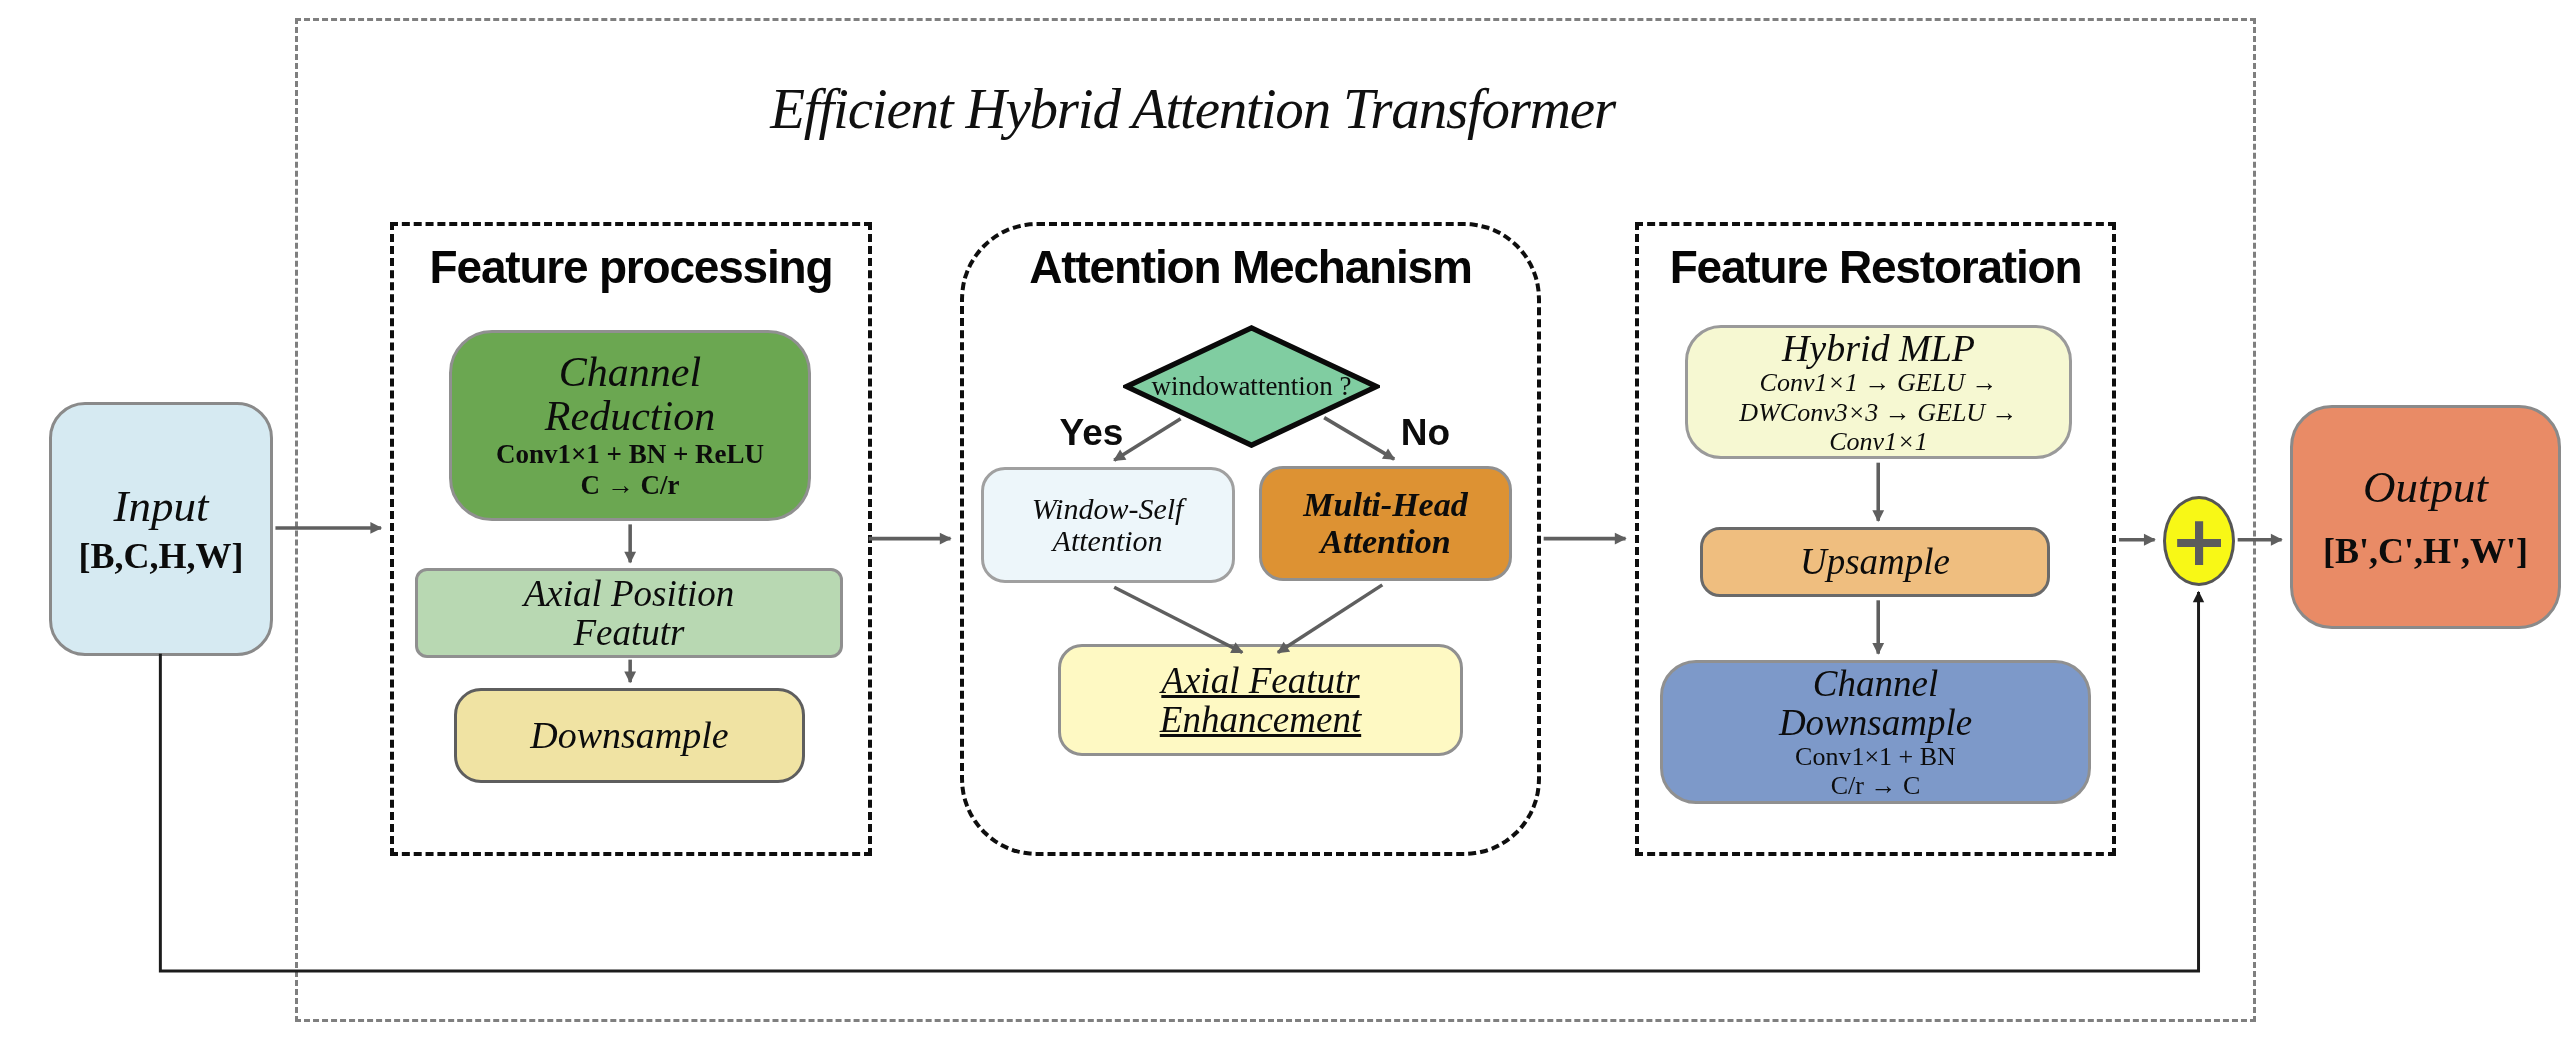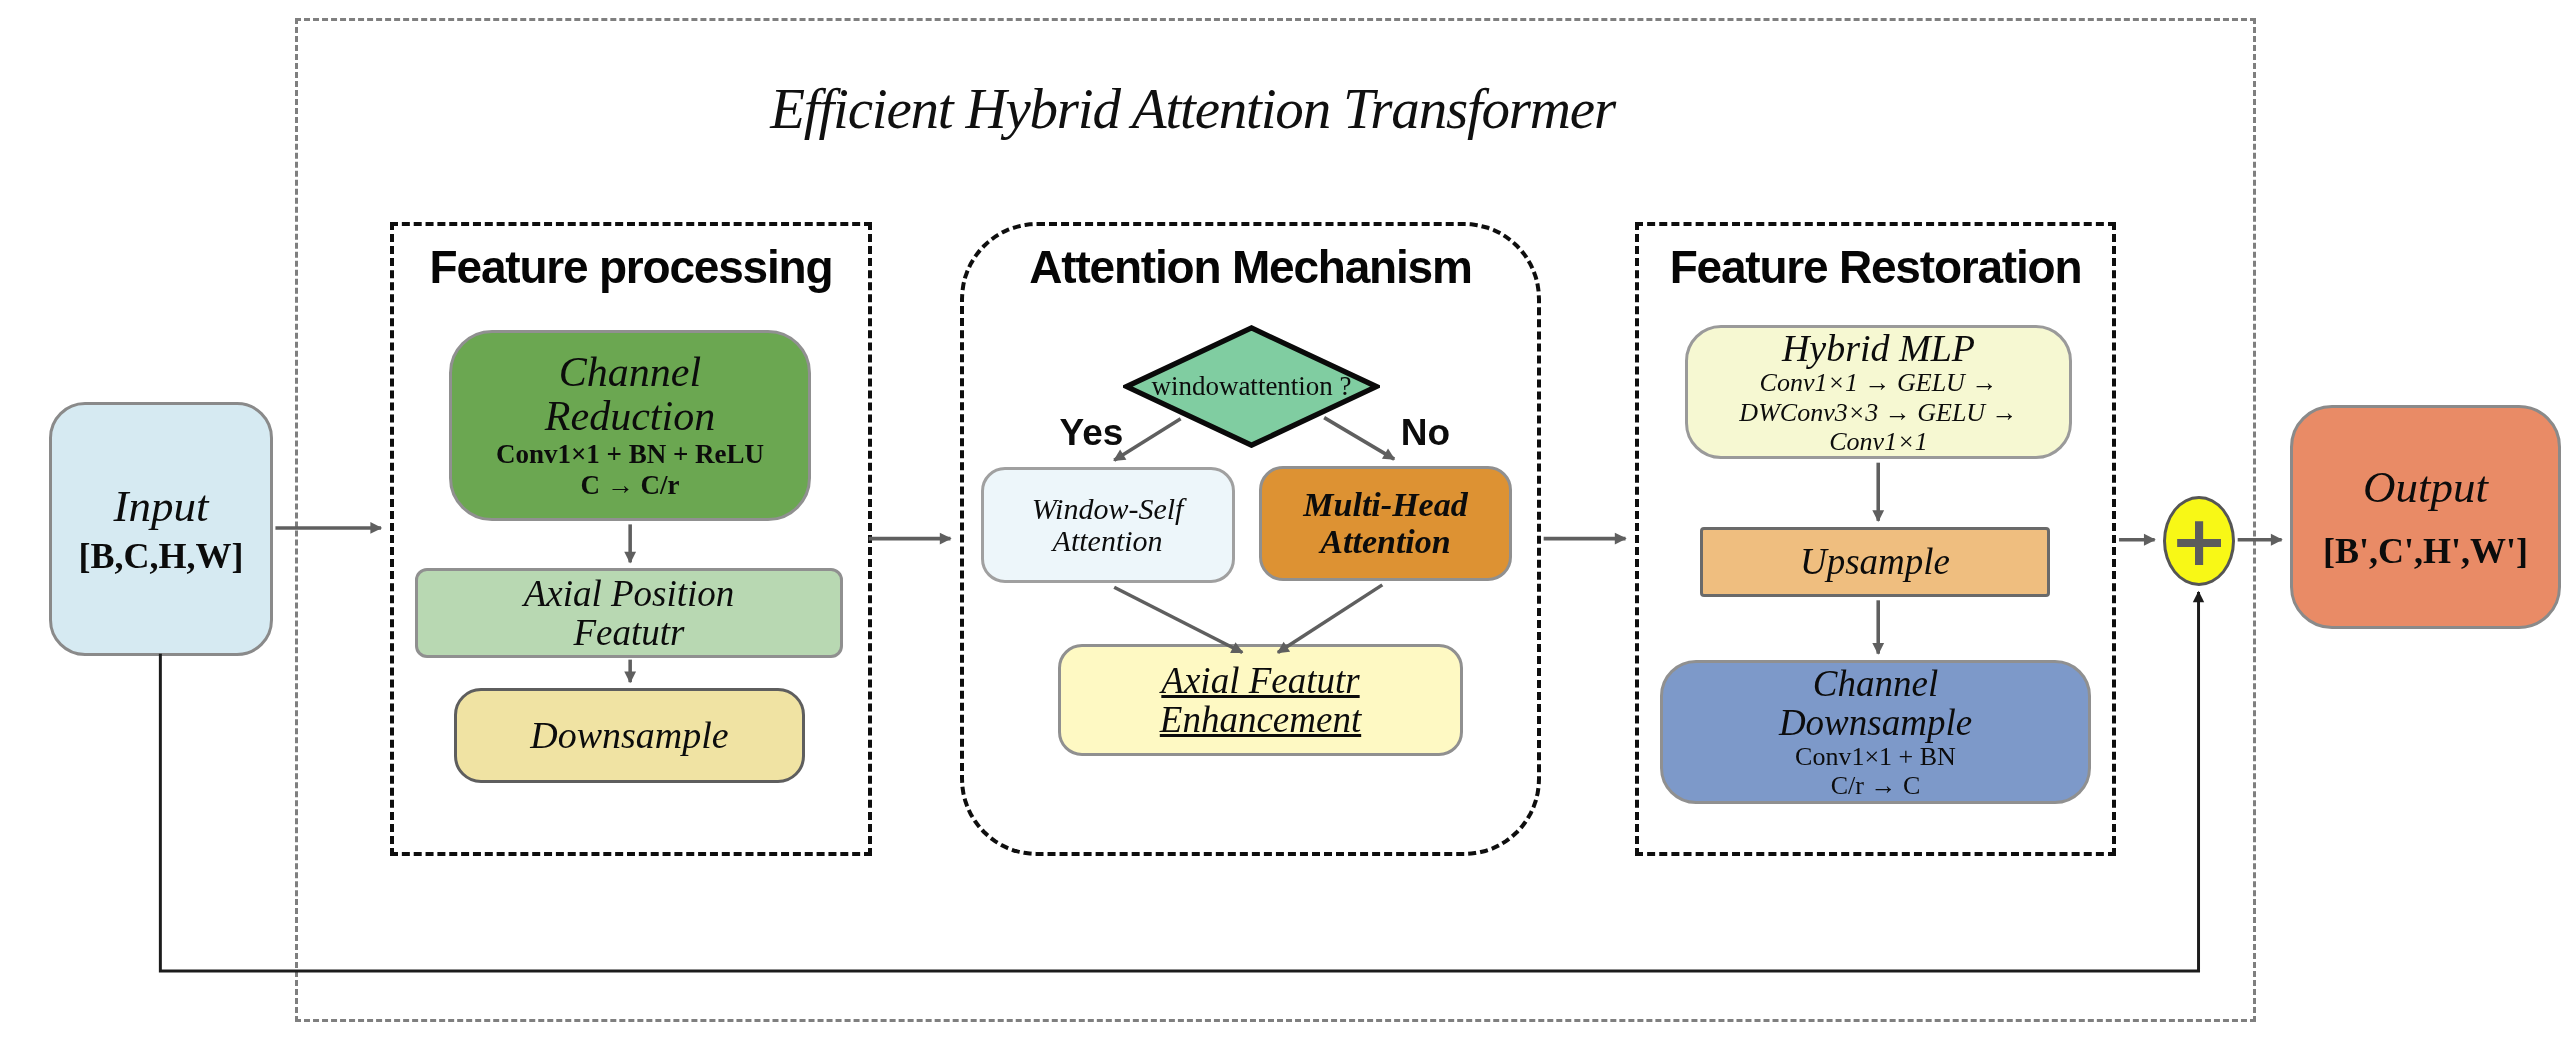--- a/index.html
+++ b/index.html
@@ -57,21 +57,21 @@
                         border:3px solid #909090;border-radius:24px;font-size:34px;font-weight:600;}
   #axial-feature-enhancement{left:94px;top:418px;width:405px;height:112px;background:#fef9c3;
                              border:3px solid #909090;border-radius:24px;font-size:37px;text-decoration:underline;}
 
   
   #hybrid-mlp{left:46px;top:99px;width:387px;height:134px;background:#f6f8d2;
               border:3px solid #9a9a9a;border-radius:36px;}
   #hybrid-mlp .big{font-size:38px;}
   #hybrid-mlp .small{font-size:26px;line-height:1.12;}
   #upsample{left:61px;top:301px;width:350px;height:70px;background:#efbe7f;
-            border:3.6px solid #6a6a6a;border-radius:4px;font-size:37px;}
+            border:3.6px solid #6a6a6a;border-radius:20px;font-size:37px;}
   #channel-restoration{left:21px;top:434px;width:431px;height:144px;background:#7d99c9;
                        border:3px solid #909090;border-radius:36px;}
   #channel-restoration .big{font-size:37px;}
   #channel-restoration .small{font-size:26px;line-height:1.12;}
 
   
   #plus-node{left:2163px;top:496px;width:72px;height:90px;border-radius:50%;
              background:#f8f816;border:3.6px solid #555555;}
   #plus-node span{font-family:"DejaVu Sans","Liberation Sans",sans-serif;font-weight:bold;
                   font-size:70px;color:#5c5c5c;line-height:0.8;}

